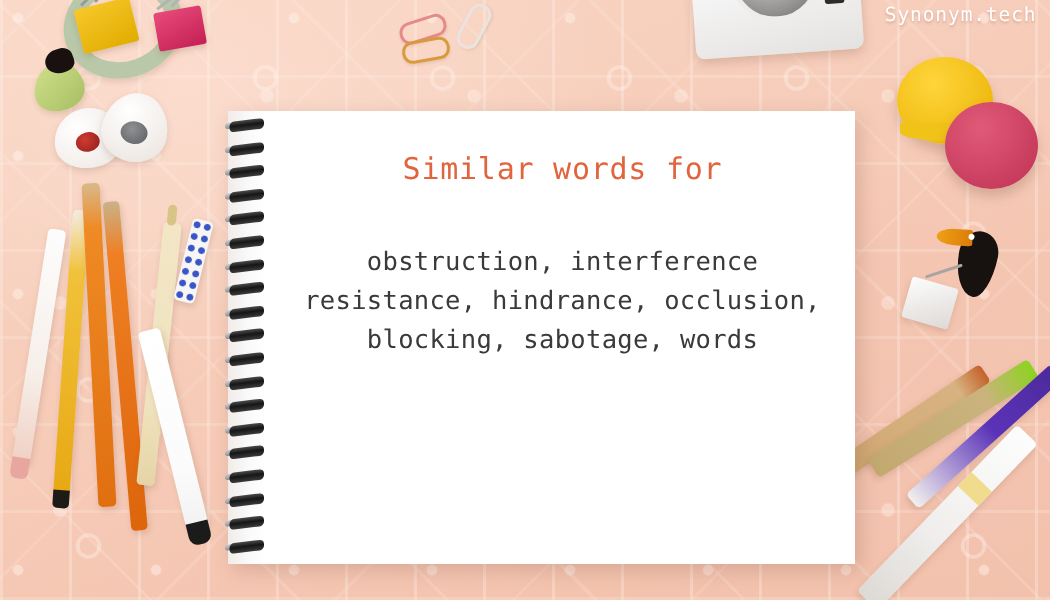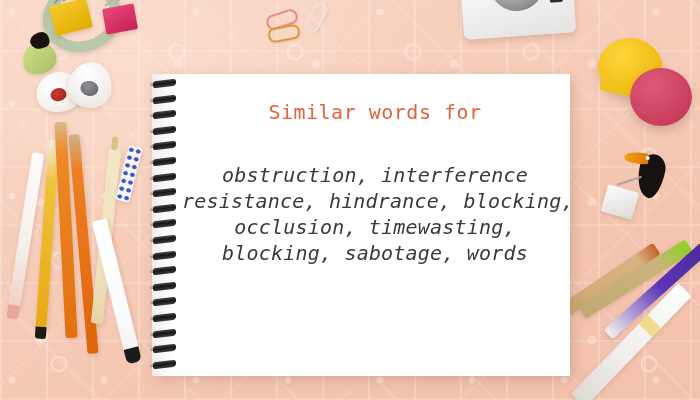--- a/index.html
+++ b/index.html
@@ -123,25 +123,24 @@
     margin-top: 26px;
   }
   .headword {
     color: #e2633c;
     font-size: 26px;
     letter-spacing: .5px;
     margin-top: 13px;
   }
   .synonyms {
     color: #3a3a3a;
-    font-size: 20px;
+    font-size: 17px;
     line-height: 26px;
     margin-top: 38px;
     letter-spacing: .2px;
-    font-style: italic;
   }
   .syn-line { white-space: pre; }
 
   
   .watermark {
     position: absolute;
     right: 9px;
     top: 3px;
     color: #ffffff;
     font-size: 13px;
@@ -516,20 +515,20 @@
       <div class="ring" style="top: 280.8px;">
         <div class="wire-back"></div>
         <div class="wire-front"></div>
       </div>
     </div>
 
   <div class="page-text">
     <div class="title-line">Similar words for</div>
     <div class="synonyms" id="synonyms">
         <div class="syn-line">obstruction, interference</div>
-        <div class="syn-line">resistance, hindrance, blocking,</div>
-        <div class="syn-line">occlusion, timewasting,</div>
+        <div class="syn-line">resistance, hindrance, occlusion,</div>
         <div class="syn-line">blocking, sabotage, words</div>
       </div>
   </div>
 
+  <div class="watermark">Synonym.tech</div>
 
 </div>
 
 </body></html>

